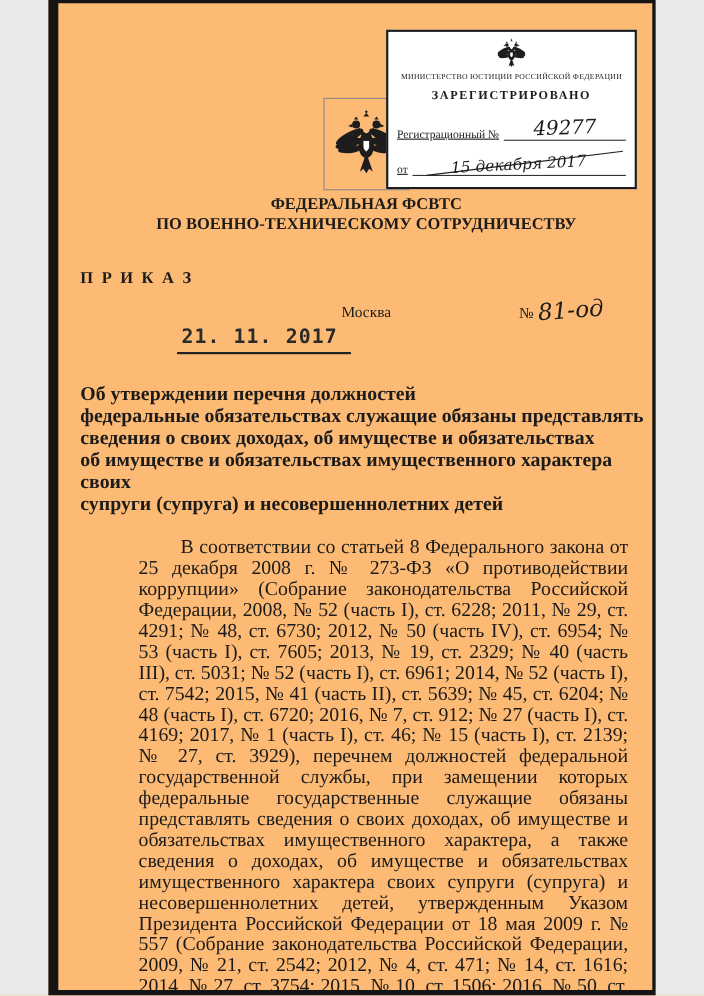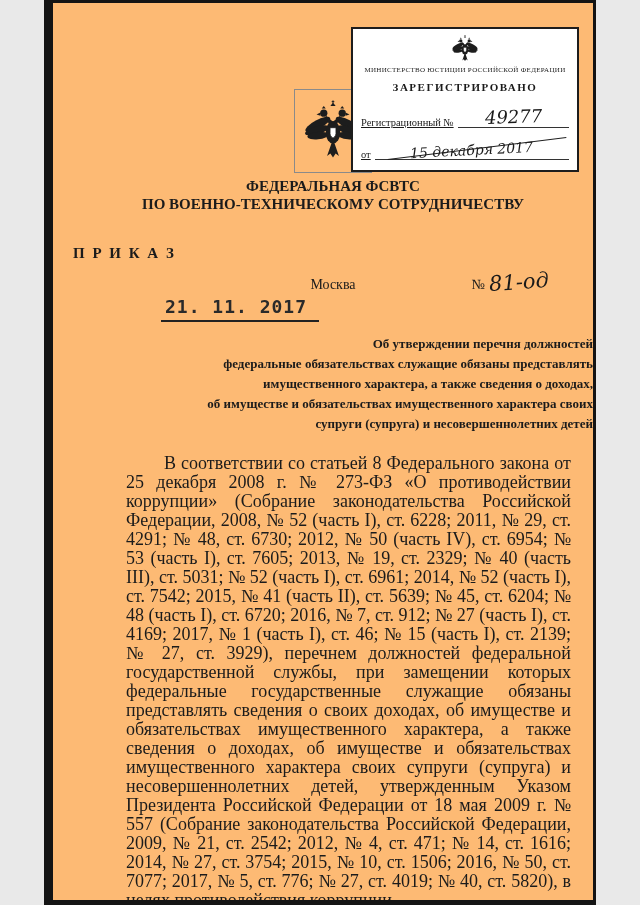--- a/index.html
+++ b/index.html
@@ -51,21 +51,21 @@
     position:absolute; left:88px; top:2px;
     font-family:"DejaVu Sans Mono", monospace; font-weight:bold; font-size:18px;
     letter-spacing:1px; color:#2a2a2a;
     border-bottom:2px solid #222; padding:0 12px 3px 4px;margin-top:24px;
   }
   .m-city { position:absolute; left:0; right:0; top:7px; text-align:center; font-size:14px; }
   .m-num { position:absolute; right:44px; top:0; font-size:14px; }
   .m-num .hand { font-size:21px; display:inline-block; transform:rotate(-4deg); margin-left:4px; }
 
   
-  .title { margin-top:30px; text-align:right; font-weight:bold; font-size:13px; line-height:20px; }
+  .title { margin-top:44px; text-align:left; font-weight:bold; font-size:18px; line-height:20px; }
 
   
   .body-text {
     margin:20px 22px 0 53px; font-size:18px; line-height:19px;
     text-align:justify; text-indent:38px;
   }
 </style>
 </head>
 <body>
 
@@ -134,20 +134,20 @@
     <span class="m-date">21. 11. 2017</span>
     <span class="m-city">Москва</span>
     <span class="m-num">
       <span>№</span><span class="hand">81-од</span>
     </span>
   </div>
 
   <div class="title">
     <div>Об утверждении перечня должностей</div>
     <div>федеральные обязательствах служащие обязаны представлять</div>
-    <div>имущественного характера, а также сведения о доходах,</div>
+    <div>сведения о своих доходах, об имуществе и обязательствах</div>
     <div>об имуществе и обязательствах имущественного характера своих</div>
     <div>супруги (супруга) и несовершеннолетних детей</div>
   </div>
 
   <p class="body-text">В соответствии со статьей 8 Федерального закона от 25 декабря 2008 г. № 273-ФЗ «О противодействии коррупции» (Собрание законодательства Российской Федерации, 2008, № 52 (часть I), ст. 6228; 2011, № 29, ст. 4291; № 48, ст. 6730; 2012, № 50 (часть IV), ст. 6954; № 53 (часть I), ст. 7605; 2013, № 19, ст. 2329; № 40 (часть III), ст. 5031; № 52 (часть I), ст. 6961; 2014, № 52 (часть I), ст. 7542; 2015, № 41 (часть II), ст. 5639; № 45, ст. 6204; № 48 (часть I), ст. 6720; 2016, № 7, ст. 912; № 27 (часть I), ст. 4169; 2017, № 1 (часть I), ст. 46; № 15 (часть I), ст. 2139; № 27, ст. 3929), перечнем должностей федеральной государственной службы, при замещении которых федеральные государственные служащие обязаны представлять сведения о своих доходах, об имуществе и обязательствах имущественного характера, а также сведения о доходах, об имуществе и обязательствах имущественного характера своих супруги (супруга) и несовершеннолетних детей, утвержденным Указом Президента Российской Федерации от 18 мая 2009 г. № 557 (Собрание законодательства Российской Федерации, 2009, № 21, ст. 2542; 2012, № 4, ст. 471; № 14, ст. 1616; 2014, № 27, ст. 3754; 2015, № 10, ст. 1506; 2016, № 50, ст. 7077; 2017, № 5, ст. 776; № 27, ст. 4019; № 40, ст. 5820), в целях противодействия коррупции</p>
 
 </div>
 
 </body></html>

